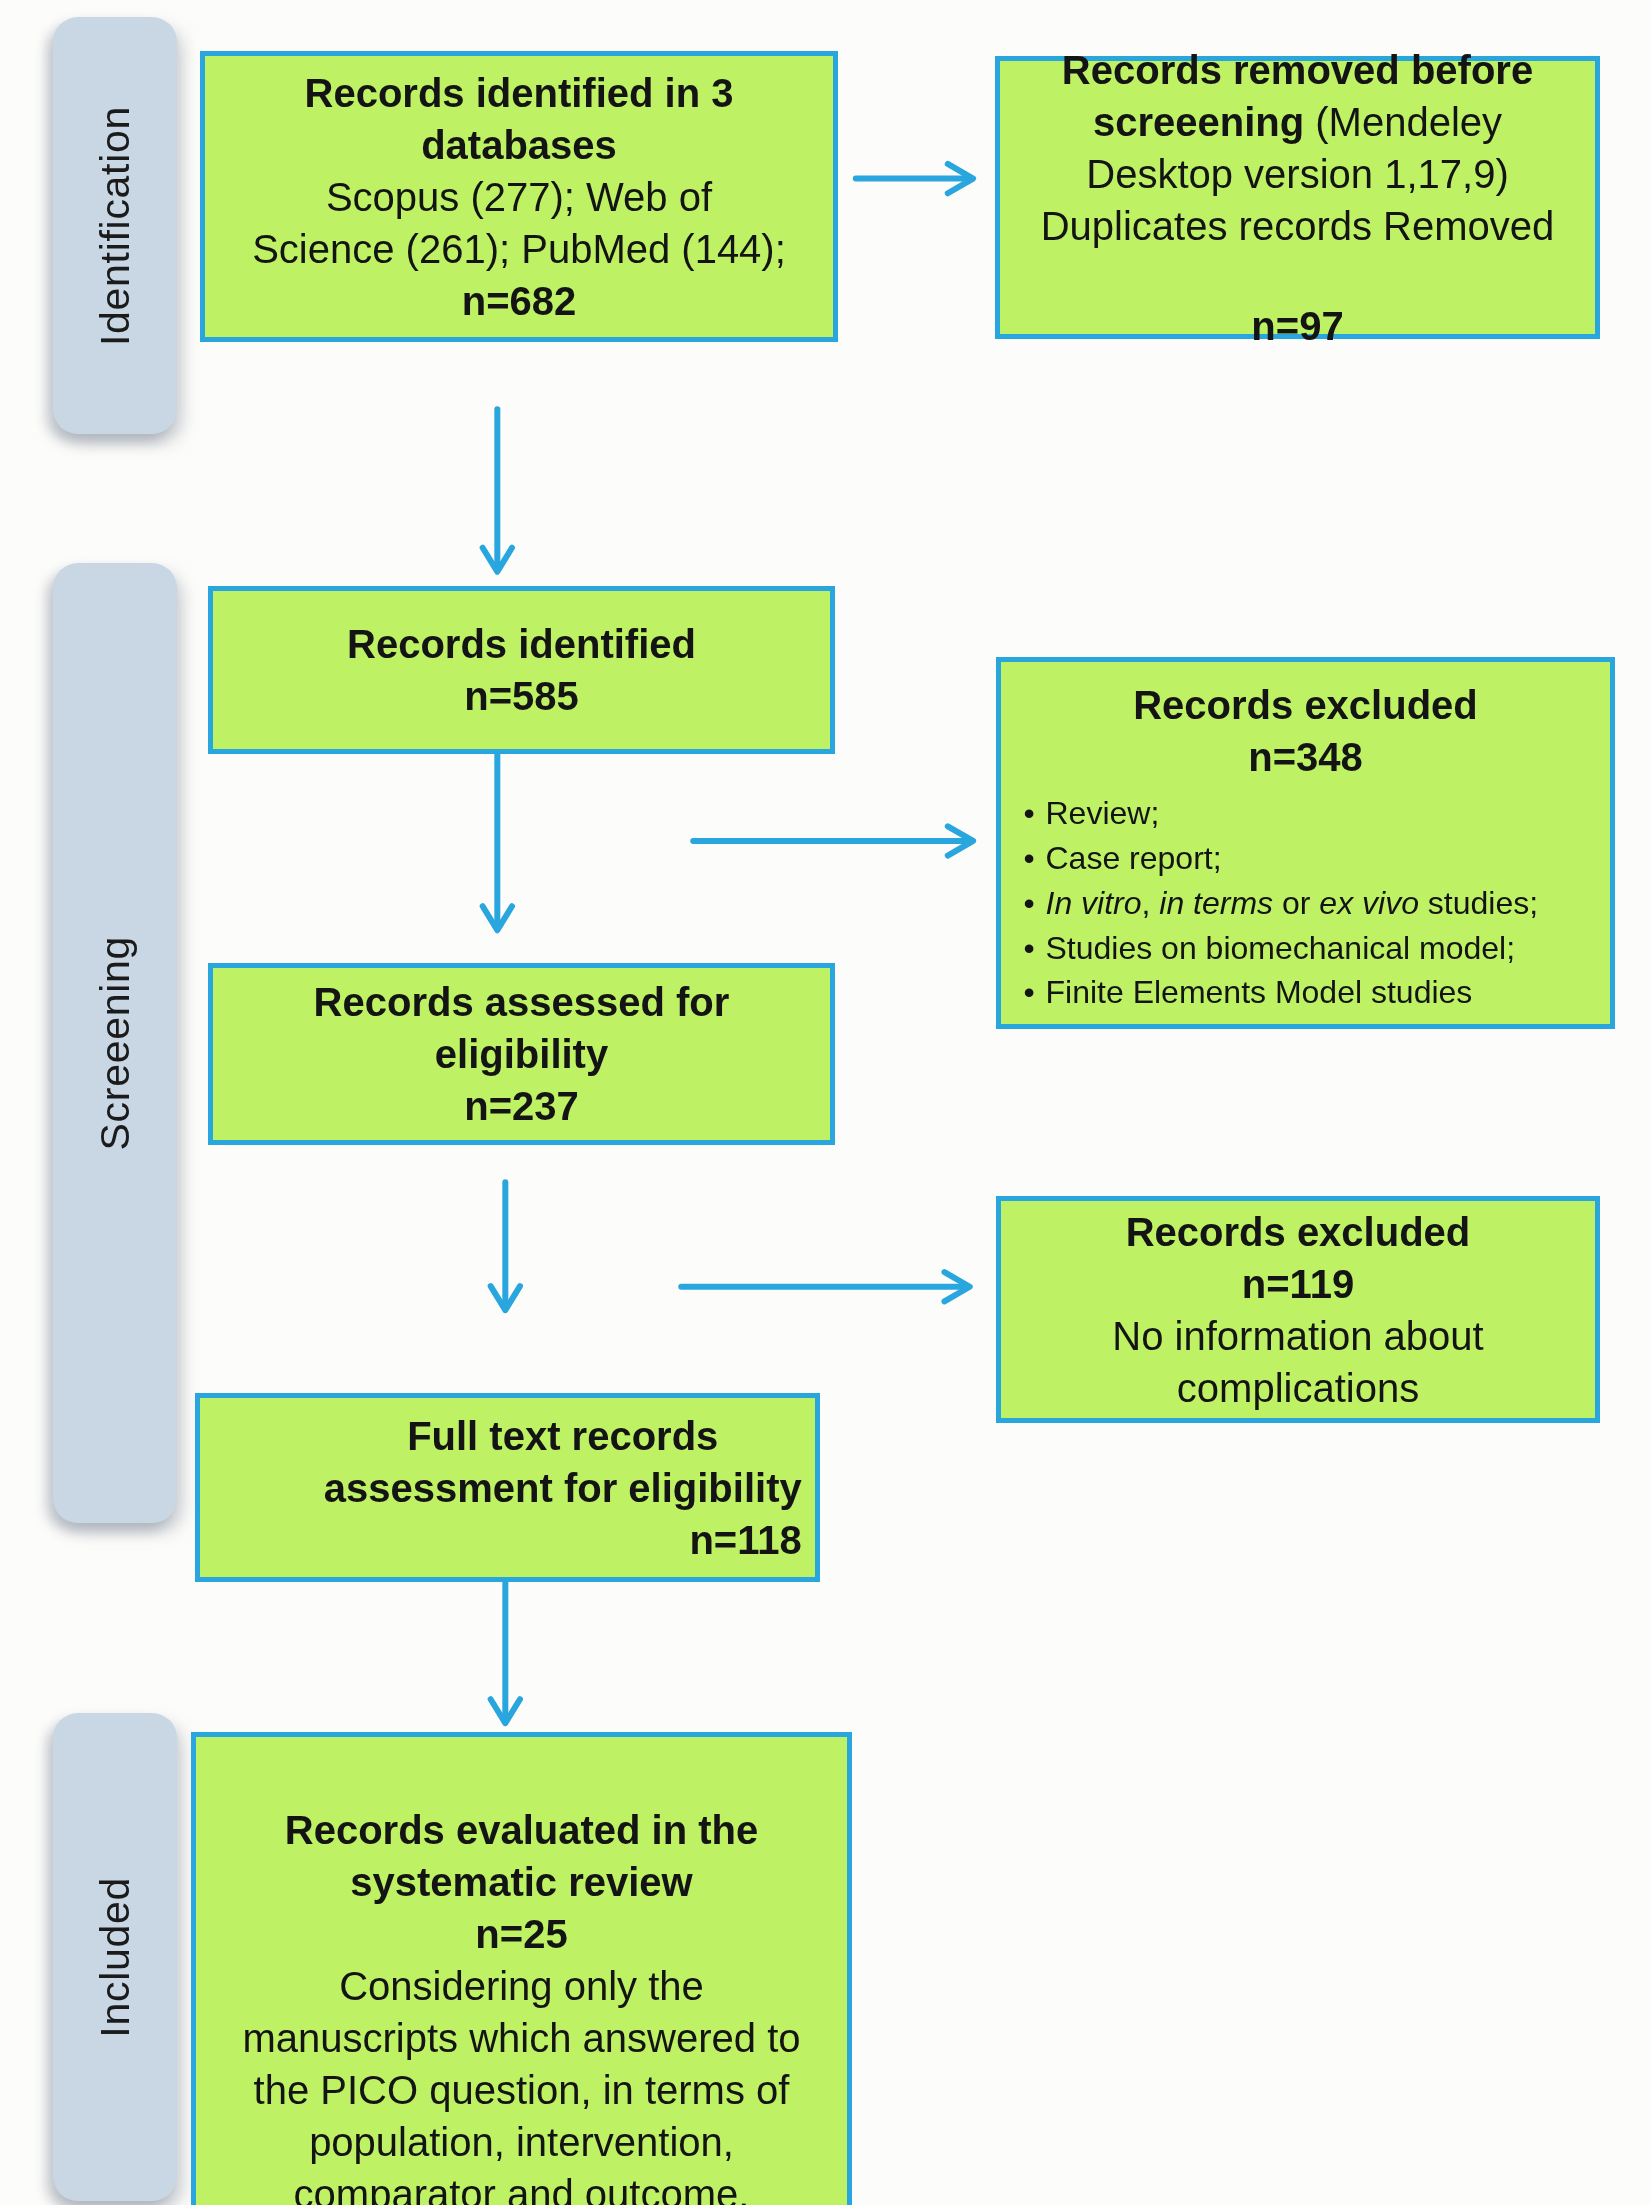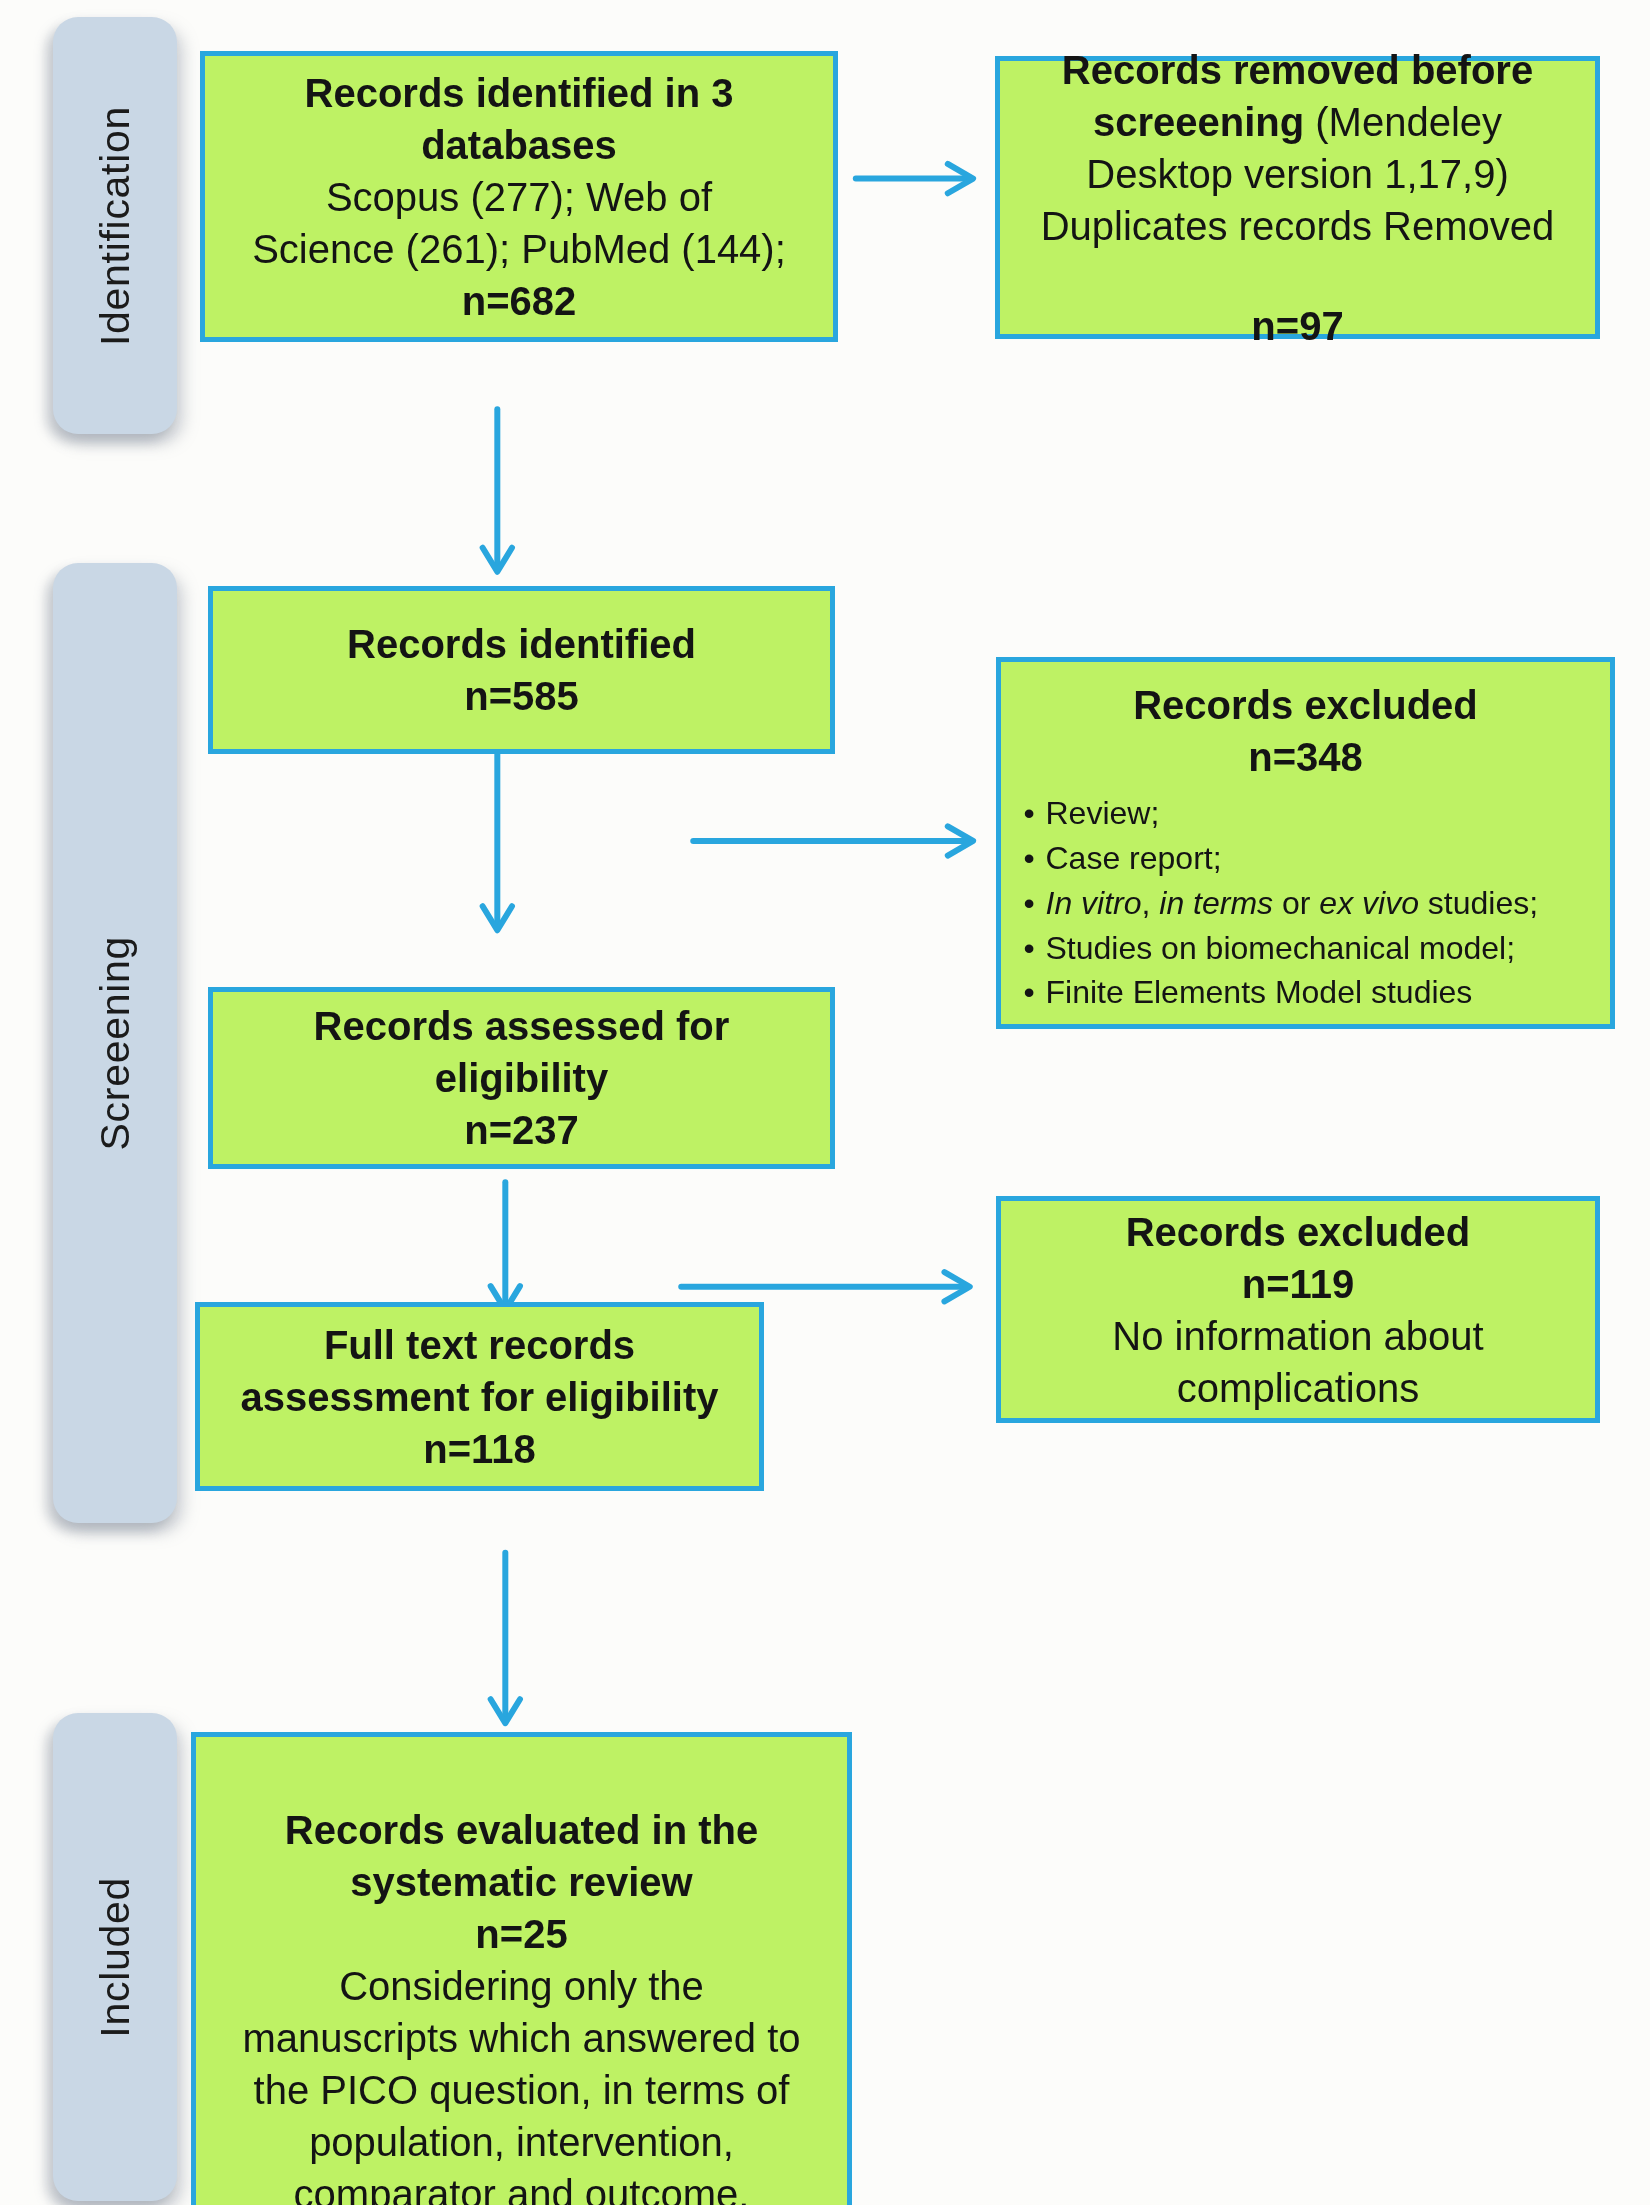--- a/index.html
+++ b/index.html
@@ -54,23 +54,23 @@
     padding: 2.7px 13.3px;
   }
   .t { margin: 0; white-space: pre-line; }
   .b { font-weight: bold; }
   .it { font-style: italic; text-align: center; }
 
   .box-identified-db { left: 200px;  top: 51px;   width: 638px; height: 291px; }
   .box-removed       { left: 995px; top: 56px;   width: 605px; height: 283px; gap: 48px; }
   .box-identified    { left: 208px;  top: 586px;  width: 627px; height: 168px; }
   .box-excl-348      { left: 996px; top: 657px;  width: 619px; height: 372px; justify-content: flex-start; padding-top: 17.3px; }
-  .box-assessed      { left: 208px;  top: 963px; width: 627px; height: 182px; margin-top: 24px; }
+  .box-assessed      { left: 208px;  top: 963px; width: 627px; height: 182px; }
   .box-excl-119      { left: 996px; top: 1196px; width: 604px; height: 227px; }
-  .box-fulltext      { left: 195px;  top: 1302px; width: 569px; height: 189px; }
+  .box-fulltext      { left: 195px;  top: 1393px; width: 625px; height: 189px; align-items: flex-end; }
   .box-evaluated     { left: 191px;  top: 1732px; width: 661px; height: 560px; }
 
   .bullets {
     list-style: none;
     margin: 8px 0 0 0;
     padding: 0 0 0 9.3px;
     align-self: stretch;
     text-align: left;
     font-size: 32px;
     line-height: 1.4;

